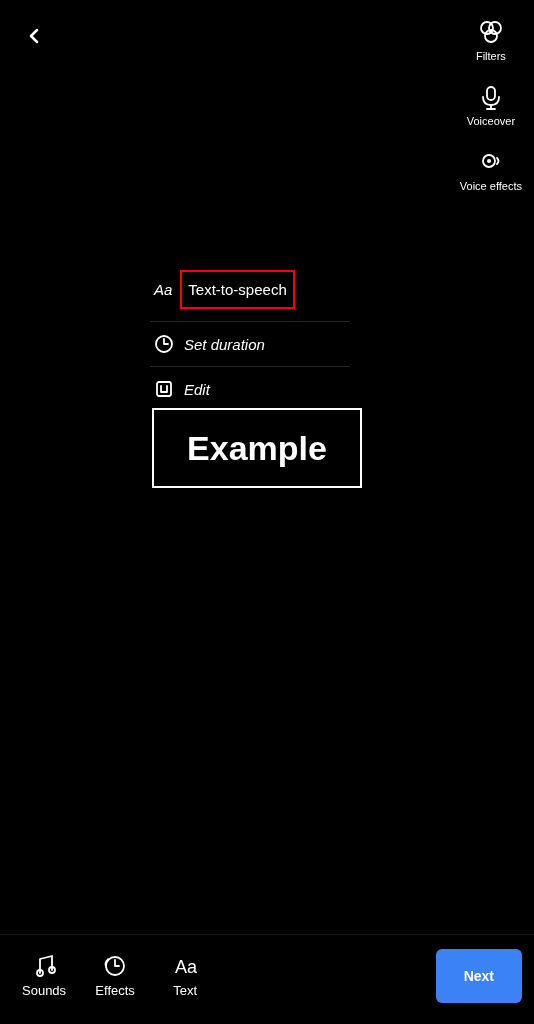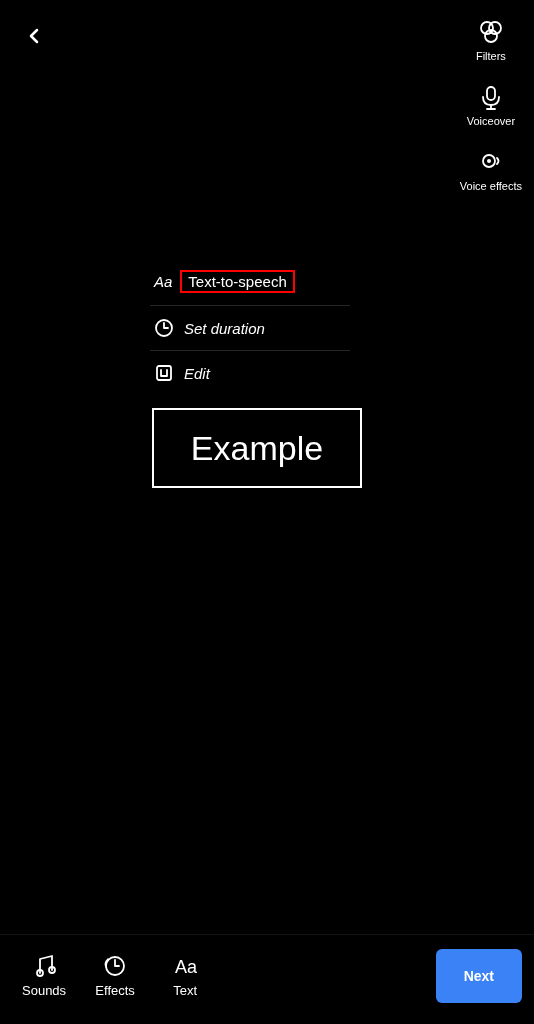--- a/index.html
+++ b/index.html
@@ -120,39 +120,39 @@
     .tts-icon-text {
       font-size: 15px;
       color: #fff;
       font-weight: 500;
       font-style: italic;
     }
     .tts-label {
       font-size: 15px;
       color: #fff;
       border: 2px solid #ff0000;
-      padding: 1px 6px;
+      padding: 9px 6px;
     }
 
     
     .example-box {
       position: absolute;
       top: 408px;
       left: 152px;
       width: 210px;
       height: 80px;
       border: 2.5px solid #fff;
       display: flex;
       align-items: center;
       justify-content: center;
       cursor: pointer;
     }
     .example-box span {
       font-size: 34px;
-      font-weight: 400;
+      font-weight: 700;
       color: #fff;
     }
 
     
     .bottom-toolbar {
       position: absolute;
       bottom: 0;
       left: 0;
       right: 0;
       height: 90px;

